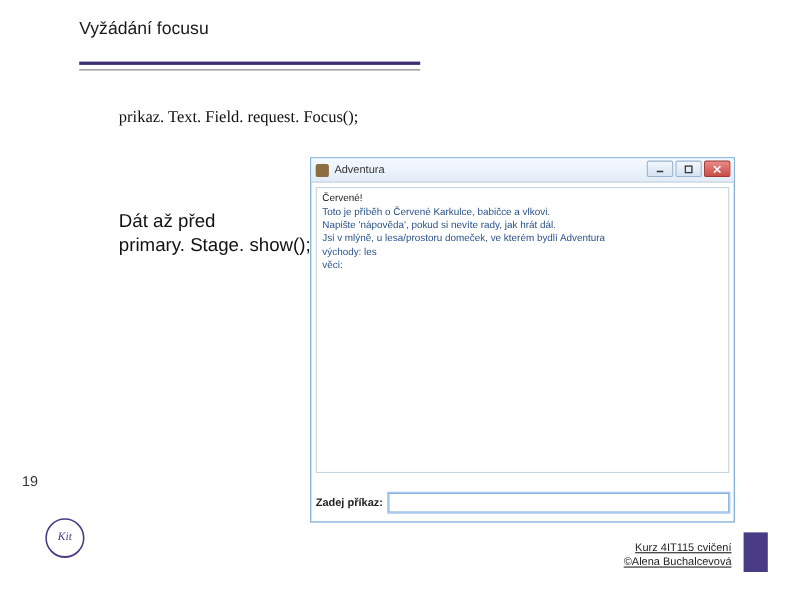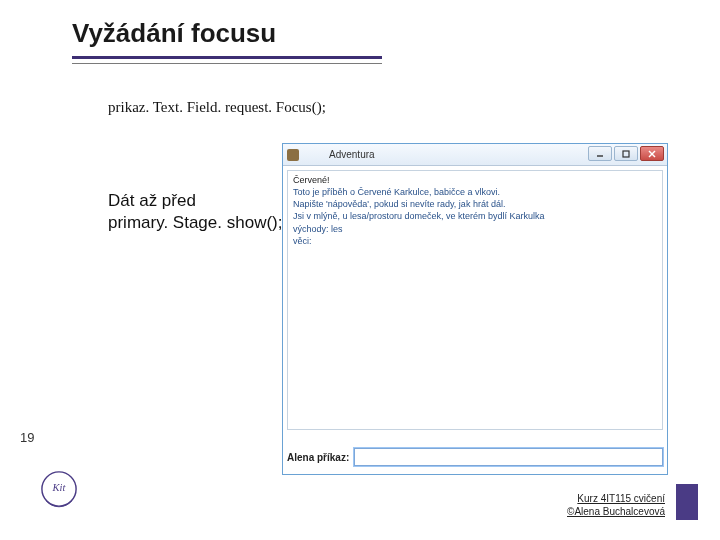--- a/index.html
+++ b/index.html
@@ -7,22 +7,22 @@
   .slide {
     width: 720px;
     height: 540px;
     position: relative;
     background: #fff;
   }
   .title {
     position: absolute;
     left: 72px;
     top: 18px;
-    font-size: 26px;
-    font-weight: bold;
+    font-size: 16px;
+    font-weight: normal;
     color: #1a1a1a;
   }
   .title-underline {
     position: absolute;
     left: 72px;
     top: 56px;
     width: 310px;
     height: 8px;
     border-top: 3px solid #3d2e73;
     border-bottom: 1px solid #7a7a7a;
@@ -99,21 +99,20 @@
   }
   .win-icon {
     width: 12px; height: 12px;
     background: #8b6f43;
     margin-right: 5px;
     border-radius: 2px;
   }
   .win-title {
     color: #333;
     font-size: 10px;
-    margin-left: 25px;
   }
   .win-controls {
     position: absolute;
     right: 3px;
     top: 2px;
     display: flex;
     gap: 2px;
   }
   .win-btn {
     width: 24px;
@@ -207,27 +206,27 @@
             </svg>
         </div>
       </div>
     </div>
 
     <div class="app-body">
       <div class="app-line dark">Červené!</div>
       <div class="app-line">Toto je příběh o Červené Karkulce, babičce a vlkovi.</div>
       <div class="app-line">Napište 'nápověda', pokud si nevíte rady, jak hrát dál.</div>
       <div class="app-line"></div>
-      <div class="app-line">Jsi v mlýně, u lesa/prostoru domeček, ve kterém bydlí Karkulka</div>
+      <div class="app-line">Jsi v mlýně, u lesa/prostoru domeček, ve kterém bydlí Adventura</div>
       <div class="app-line">východy: les</div>
       <div class="app-line">věci:</div>
     </div>
 
     <div class="cmd-bar">
-      <div class="cmd-label">Alena příkaz:</div>
+      <div class="cmd-label">Zadej příkaz:</div>
       <input class="cmd-input" type="text" value="" style="">
     </div>
   </div>
 
   <div class="page-num">19</div>
 
   <div class="logo">
     <svg viewBox="0 0 40 40">
       <circle cx="20" cy="20" r="18" fill="none" stroke="#4a3b85" stroke-width="1.5"></circle>
       <text x="20" y="22" text-anchor="middle" font-size="11" font-family="serif" font-style="italic" fill="#4a3b85">Kit</text>

